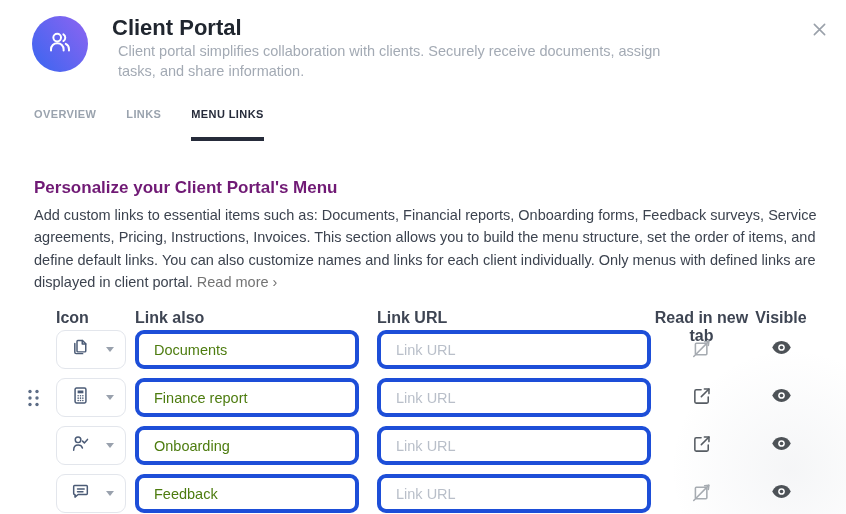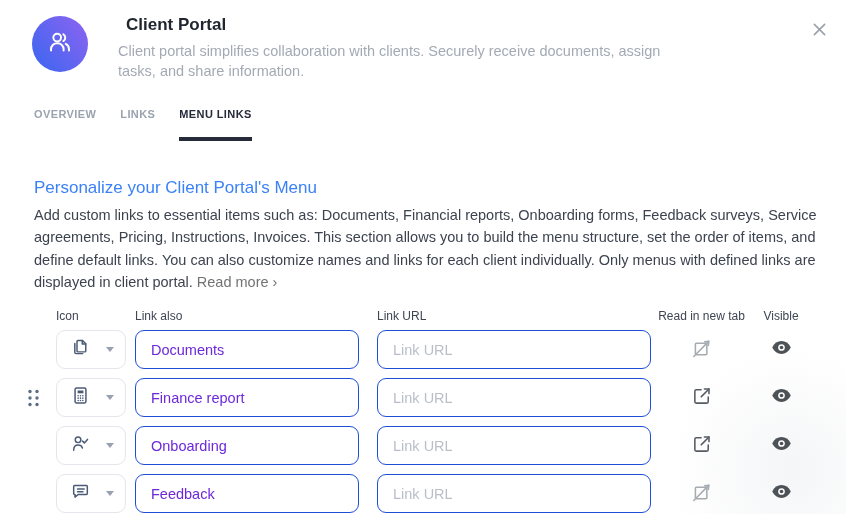--- a/index.html
+++ b/index.html
@@ -7,56 +7,56 @@
   body { font-family:"Liberation Sans", sans-serif; }
   .screen { position:relative; width:846px; height:514px; background:#ffffff; overflow:hidden; }
 
   
   .corner-glow { position:absolute; right:-70px; bottom:-80px; width:250px; height:250px; border-radius:50%;
     background:radial-gradient(circle, rgba(125,135,155,0.08), rgba(125,135,155,0) 68%); }
 
   
   .avatar { position:absolute; left:32px; top:16px; width:56px; height:56px; border-radius:50%;
     background:linear-gradient(52deg,#3d66f0 5%,#8a64f1 95%); display:flex; align-items:center; justify-content:center; }
-  .page-title { position:absolute; left:126px; top:15px; font-size:17px; font-weight:700; color:#20262f; }
+  .page-title { position:absolute; left:112px; top:15px; font-size:22px; font-weight:700; color:#20262f; }
   .page-desc { position:absolute; left:118px; top:41px; width:560px; font-size:14.5px; line-height:20px; color:#a3aab4; }
   .close-btn { position:absolute; left:806px; top:18px; width:26px; height:26px; display:flex; align-items:center; justify-content:center; cursor:pointer; }
 
   
-  .tabs { position:absolute; left:34px; top:108px; display:flex; gap:24px; }
+  .tabs { position:absolute; left:34px; top:108px; display:flex; gap:30px; }
   .tab { position:relative; font-size:11px; font-weight:700; letter-spacing:0.4px; color:#9aa3ae; cursor:pointer; padding-bottom:4px; }
   .tab.active { color:#262b3a; }
   .tab.active::after { content:""; position:absolute; left:0; right:0; top:29px; height:4px; background:#262b3a; }
 
   
-  .sec-heading { position:absolute; left:34px; top:178px; font-size:17px; font-weight:400; color:#3b82f6; }
+  .sec-heading { position:absolute; left:34px; top:178px; font-size:17px; font-weight:700; color:#701a75; }
   .sec-body { position:absolute; left:34px; top:204px; width:786px; font-size:14.5px; line-height:22.4px; color:#3c434f; }
   .read-more { color:#737373; cursor:pointer; white-space:nowrap; }
 
   
-  .thead { position:absolute; left:0; top:309px; display:flex; font-size:12px; font-weight:400; color:#3e4553;justify-content:flex-end; }
+  .thead { position:absolute; left:0; top:309px; display:flex; font-size:16px; font-weight:700; color:#3e4553;justify-content:flex-end; }
   .rows  { position:absolute; left:0; top:330px; }
   .row   { display:flex; align-items:center; height:39px; margin-bottom:9px; }
 
   .c-handle { width:56px; position:relative; height:39px; }
   .c-icon   { width:70px; }
   .c-name   { width:224px; margin-left:9px; }
   .c-url    { width:274px; margin-left:18px; }
   .c-newtab { width:101px; display:flex; justify-content:center; }
   .c-visible{ width:58px;  display:flex; justify-content:center; }
   .thead .c-newtab, .thead .c-visible { display:block; text-align:center; }
 
   .drag { position:absolute; left:26px; top:50%; transform:translateY(-50%); cursor:grab; display:flex; }
 
   .icon-select { width:70px; height:39px; border:1px solid #e3e6ec; border-radius:9px; background:#fff;
     display:flex; align-items:center; justify-content:space-between; padding:0 11px 0 13px; cursor:pointer; }
   .caret { width:0; height:0; border-left:4.5px solid transparent; border-right:4.5px solid transparent; border-top:5.5px solid #99a1ad; }
 
-  .txt-input { width:100%; height:39px; border:1px solid #1d4ed8; border-radius:9px; padding:0 15px;
-    font-family:"Liberation Sans", sans-serif; font-size:14.5px; color:#6d28d9; background:#fff; outline:none; }
+  .txt-input { width:100%; height:39px; border:4px solid #1d4ed8; border-radius:9px; padding:0 15px;
+    font-family:"Liberation Sans", sans-serif; font-size:14.5px; color:#4d7c0f; background:#fff; outline:none; }
   .txt-input::placeholder { color:#b9bfc9; }
 
   .icon-btn { cursor:pointer; display:flex; align-items:center; justify-content:center; }
 </style>
 </head>
 <body>
 
 <div class="screen">
   <div class="corner-glow"></div>
 

